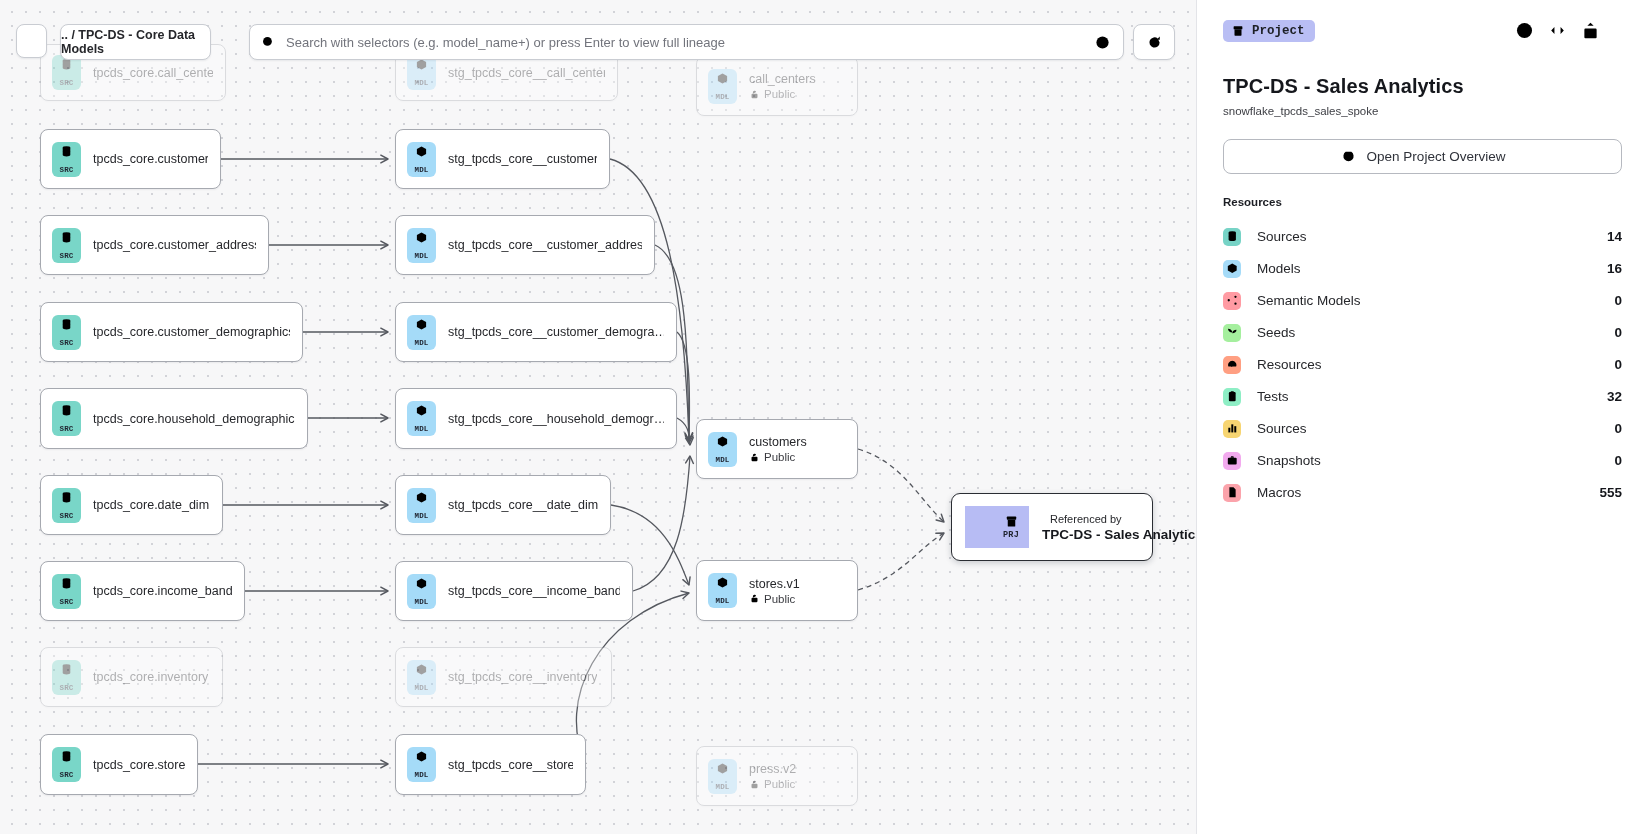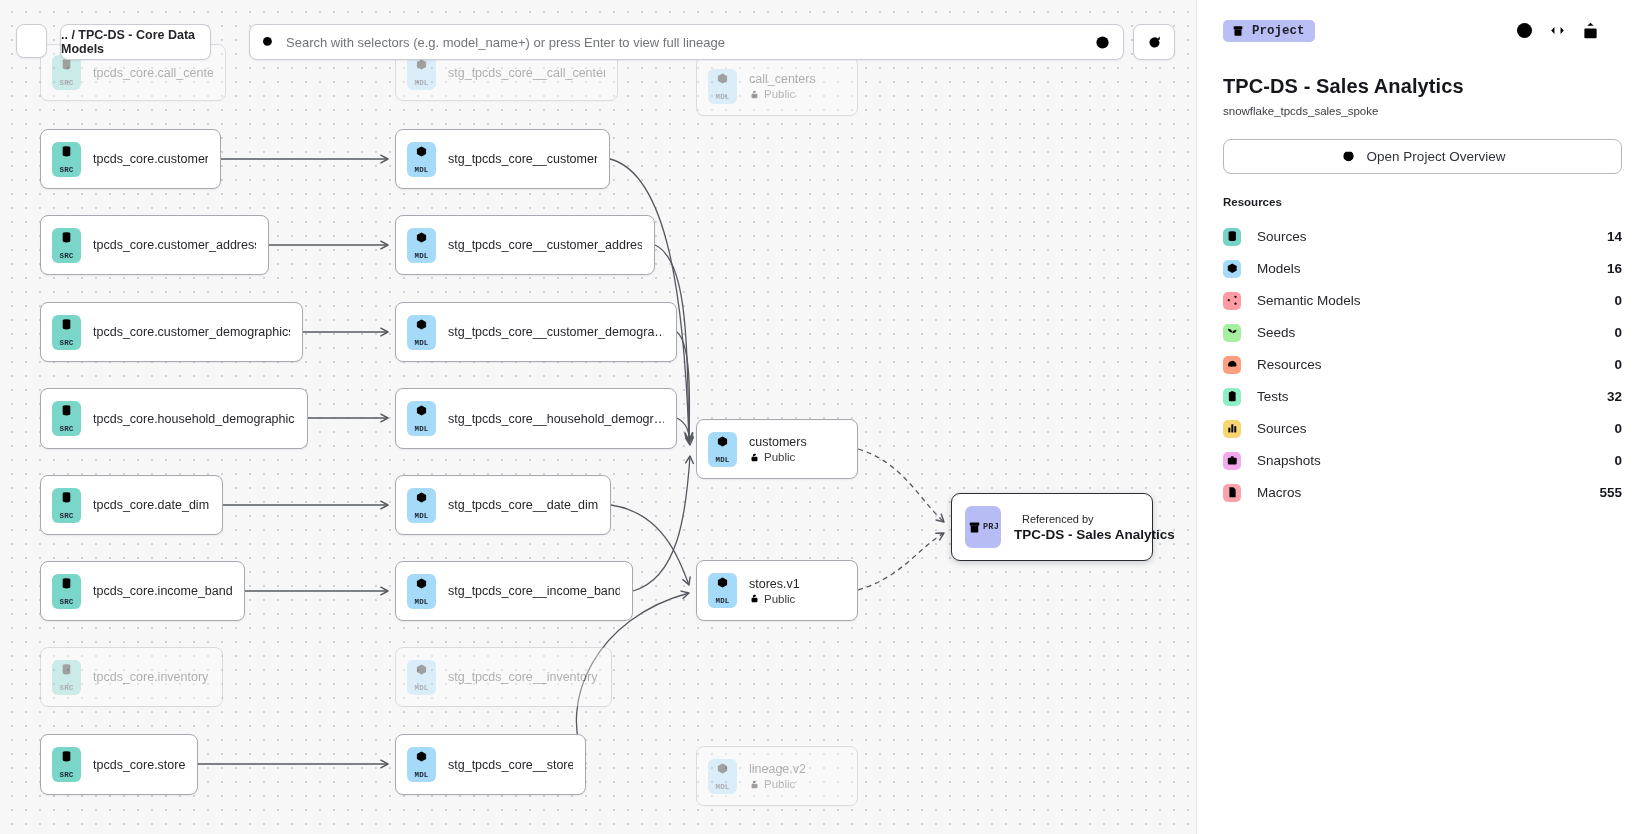--- a/index.html
+++ b/index.html
@@ -37,22 +37,22 @@
   .g-sub{display:flex;align-items:center;gap:4px;font-size:11.5px;color:#3a3b40;}
   .g-sub svg{width:11px;height:11px;color:#3a3b40;flex:none;}
 
   .prj-node{
     position:absolute;left:951px;top:493px;width:202px;height:68px;box-sizing:border-box;
     background:#fff;border:1.5px solid #2a2d33;border-radius:9px;
     box-shadow:0 2px 6px rgba(16,24,40,.2);
     display:flex;align-items:center;gap:13px;padding:0 13px;cursor:pointer;
   }
   .prj-badge{
-    width:36px;height:42px;border-radius:7px;flex:none;
-    display:flex;flex-direction:row;align-items:center;justify-content:center;gap:1px;
+    width:36px;height:42px;border-radius:0;flex:none;
+    display:flex;flex-direction:column;align-items:center;justify-content:center;gap:1px;padding-left:28px;
   }
   .prj-badge svg{width:15px;height:15px;color:#1f2430;}
   .prj-badge .blabel{font-size:8.5px;}
   .prj-eyebrow{font-size:11px;color:#26272b;margin-left:8px;}
   .prj-title{font-size:13.5px;font-weight:700;color:#16181d;margin-top:2px;white-space:nowrap;}
 
   
   .tbtn{
     position:absolute;box-sizing:border-box;background:#fff;border:1px solid #c9ccd2;border-radius:8px;
     box-shadow:0 1px 2px rgba(16,24,40,.07);display:flex;align-items:center;justify-content:center;
@@ -515,21 +515,21 @@
         </div>
       </div>
       <div class="g-node faded" style="left: 696px; top: 746px; width: 162px; height: 60px;">
         <div class="badge" style="background: rgb(165, 219, 248);">
           <svg>
             <use href="#sym-cube"></use>
           </svg>
           <span class="blabel">MDL</span>
         </div>
         <div class="g-text">
-          <span class="g-label">lineage.v2</span>
+          <span class="g-label">press.v2</span>
           <span class="g-sub">
             <svg>
               <use href="#sym-lock-open"></use>
             </svg>
             <span>Public</span>
           </span>
         </div>
       </div>
     </div>
 

